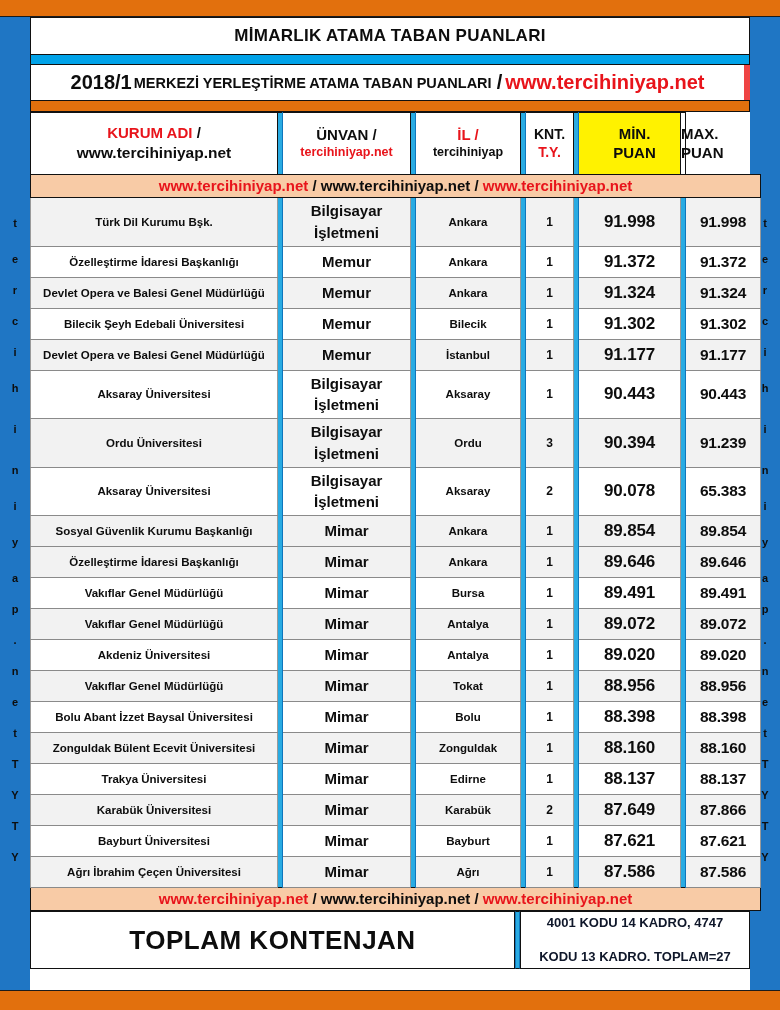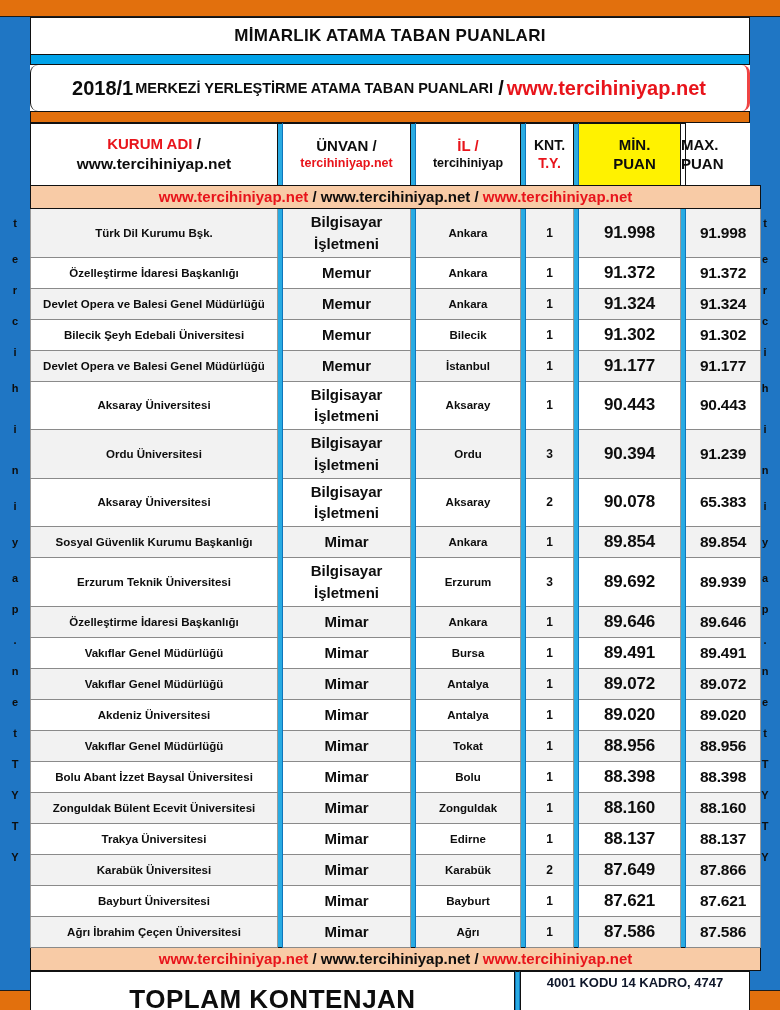--- a/index.html
+++ b/index.html
@@ -105,30 +105,29 @@
     height: 11px;
     background: #00A2E8;
     border-left: 1px solid #111;
     border-right: 1px solid #111;
     border-top: 1px solid #111;
     border-bottom: 1px solid #111;
     box-sizing: border-box;
   }
 
   .subtitle {
-    height: 46px;
+    height: 35px;
     background: #ffffff;
     border-left: 1px solid #111;
-    border-right: 3px solid #ef4444;
+    border-right: 6px solid #ef4444;
     box-sizing: border-box;
     display: flex;
     align-items: center;
     justify-content: center;
     white-space: nowrap;
-    border-radius: 8px;
   }
   .subtitle .year {
     font-size: 20px;
     font-weight: bold;
     color: #0d0d0d;
   }
   .subtitle .mid {
     font-size: 14.5px;
     font-weight: bold;
     color: #0d0d0d;
@@ -539,36 +538,20 @@
             <td class="c-unvan">Mimar</td>
             <td class="sep"></td>
             <td class="c-il">Ankara</td>
             <td class="sep"></td>
             <td class="c-knt">1</td>
             <td class="sep"></td>
             <td class="c-min">89.854</td>
             <td class="sep"></td>
             <td class="c-max">89.854</td>
           </tr>
-          <tr class="drow plain" style="height: 41px;">
-            <td class="c-kurum">Erzurum Teknik Üniversitesi</td>
-            <td class="sep"></td>
-            <td class="c-unvan">
-              <div>Bilgisayar</div>
-              <div>İşletmeni</div>
-            </td>
-            <td class="sep"></td>
-            <td class="c-il">Erzurum</td>
-            <td class="sep"></td>
-            <td class="c-knt">3</td>
-            <td class="sep"></td>
-            <td class="c-min">89.692</td>
-            <td class="sep"></td>
-            <td class="c-max">89.939</td>
-          </tr>
           <tr class="drow alt" style="height: 31px;">
             <td class="c-kurum">Özelleştirme İdaresi Başkanlığı</td>
             <td class="sep"></td>
             <td class="c-unvan">Mimar</td>
             <td class="sep"></td>
             <td class="c-il">Ankara</td>
             <td class="sep"></td>
             <td class="c-knt">1</td>
             <td class="sep"></td>
             <td class="c-min">89.646</td>

